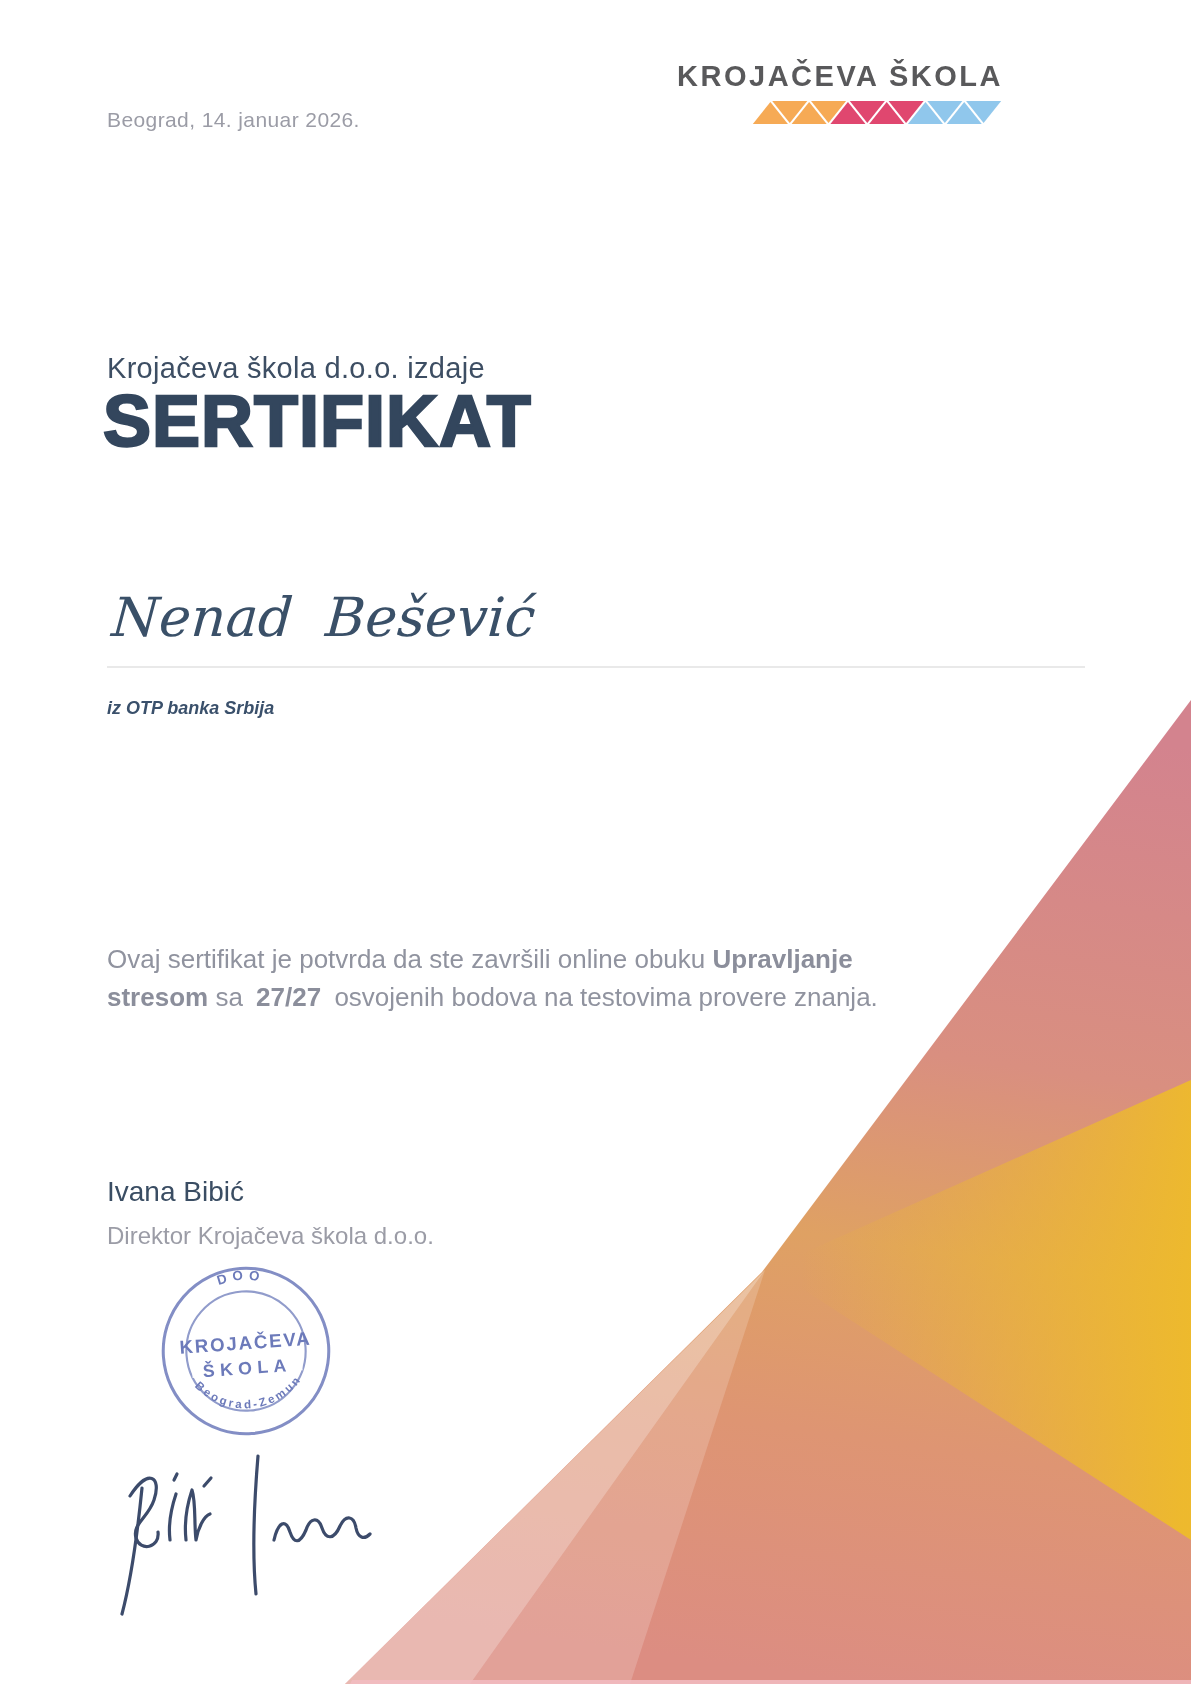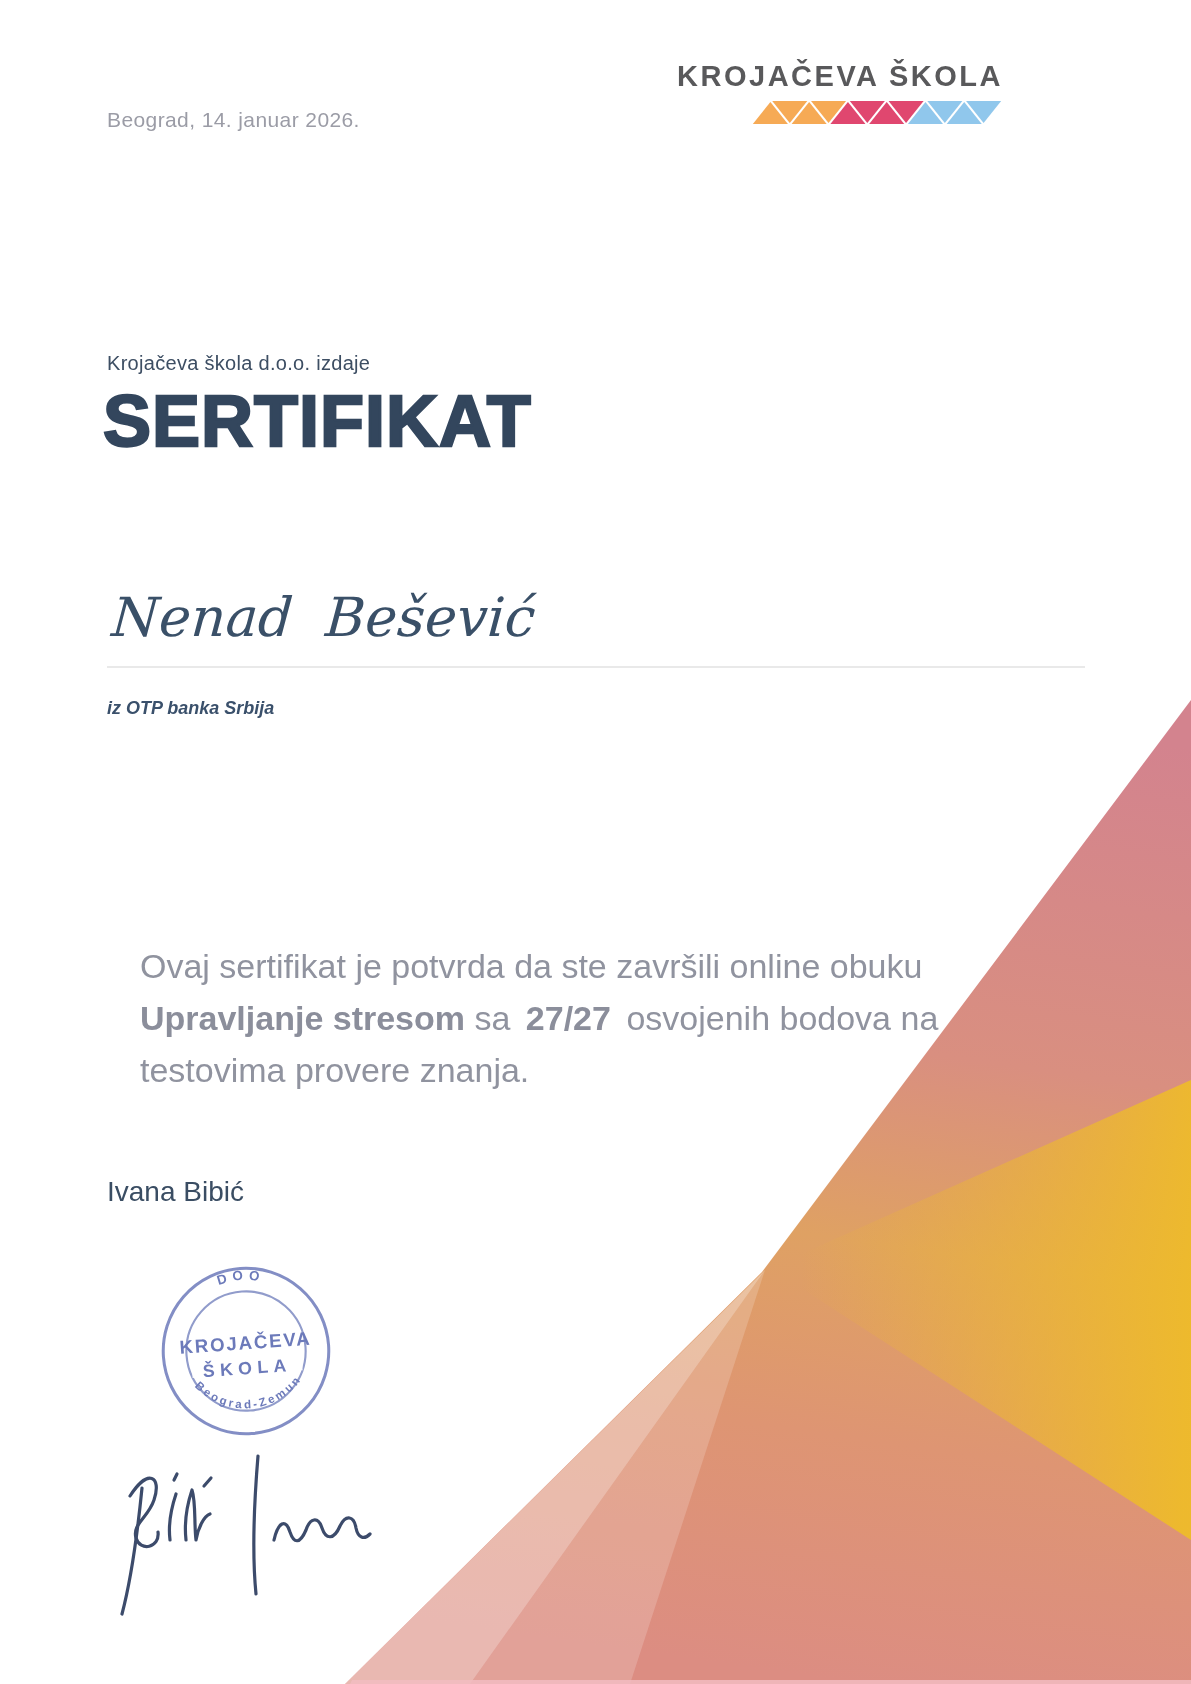--- a/index.html
+++ b/index.html
@@ -9,35 +9,35 @@
   }
   .abs{position:absolute;}
   
   .bg-art{left:0;top:0;width:1191px;height:1684px;z-index:0;}
   
   .date-line{left:107px;top:108px;font-size:21px;color:#9b9ca6;letter-spacing:.4px;}
   .logo{right:188px;top:60px;text-align:right;}
   .logo-text{font-size:29px;color:#59595b;letter-spacing:2.5px;font-weight:700;white-space:nowrap;}
   .logo-band{margin-top:7px;display:block;}
   
-  .issuer-line{left:107px;top:352px;font-size:20px;color:#3d4e63;letter-spacing:.3px;}
+  .issuer-line{left:107px;top:352px;font-size:29px;color:#3d4e63;letter-spacing:.3px;}
   .cert-title{
     left:103px;top:380px;font-size:72px;font-weight:700;color:#33465d;
     letter-spacing:1px;-webkit-text-stroke:2.4px #33465d;
   }
   
   .recipient-name{
     left:112px;top:586px;font-family:"DejaVu Serif",serif;font-style:italic;
     font-size:54px;color:#3a5068;word-spacing:16px;transform:skewX(-4deg);
   }
   .name-rule{left:107px;top:666px;width:978px;height:2px;background:#e9e9e9;}
   .recipient-org{left:107px;top:698px;font-size:18px;font-style:italic;font-weight:600;color:#3a506b;}
   
   .congrats{left:106px;top:866px;font-size:40px;color:#3a4d63;letter-spacing:1px;}
-  .body-par{left:107px;top:940px;width:845px;font-size:34px;line-height:52px;color:#90939f;margin-left:33px;}
+  .body-par{left:107px;top:940px;width:845px;font-size:26px;line-height:38px;color:#90939f;}
   .body-par b{font-weight:700;color:#8b8e9b;}
   .score{padding:0 6px;}
   
   .sig-name{left:107px;top:1176px;font-size:28px;color:#3a4d63;}
   .sig-title{left:107px;top:1222px;font-size:24px;color:#9b9ca6;}
   .stamp{left:150px;top:1262px;transform:rotate(-4deg);opacity:.82;}
   .signature{left:108px;top:1444px;}
   svg{display:block;}
 </style>
 </head>
@@ -92,20 +92,21 @@
   <div class="abs issuer-line">Krojačeva škola d.o.o. izdaje</div>
   <div class="abs cert-title">SERTIFIKAT</div>
 
   <div class="abs recipient-name">Nenad  Bešević</div>
   <div class="abs name-rule"></div>
   <div class="abs recipient-org">iz OTP banka Srbija</div>
 
   <div class="abs body-par"><span>Ovaj sertifikat je potvrda da ste završili online obuku </span><b>Upravljanje stresom</b><span> sa </span><b class="score">27/27</b><span> osvojenih bodova na testovima provere znanja.</span></div>
 
   <div class="abs sig-name">Ivana Bibić</div>
+  <div class="abs sig-title">Direktor Krojačeva škola d.o.o.</div>
 
   <svg class="abs stamp" width="192" height="178" viewBox="0 0 200 200">
     <defs>
       <path id="arc-top" d="M 20,100 A 80 80 0 0 1 180,100" fill="none"></path>
       <path id="arc-bottom" d="M 24,104 A 78 78 0 0 0 176,104" fill="none"></path>
     </defs>
     <circle cx="100" cy="100" r="93" fill="none" stroke="#4c5dab" stroke-width="3.4" opacity="0.85"></circle>
     <circle cx="100" cy="100" r="67" fill="none" stroke="#4c5dab" stroke-width="2.4" opacity="0.75"></circle>
     <text font-family="Liberation Sans, sans-serif" font-size="15" font-weight="700" fill="#4c5dab" letter-spacing="6">
       <textPath href="#arc-top" startOffset="50%" text-anchor="middle">DOO</textPath>

